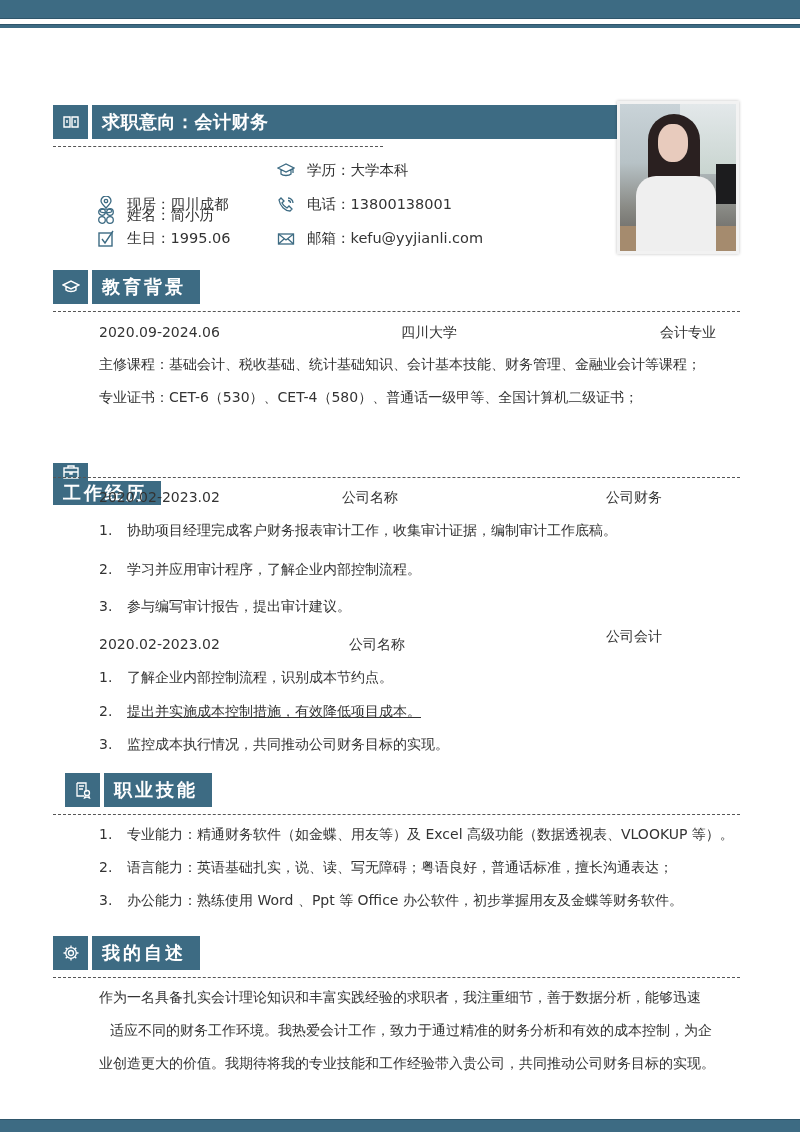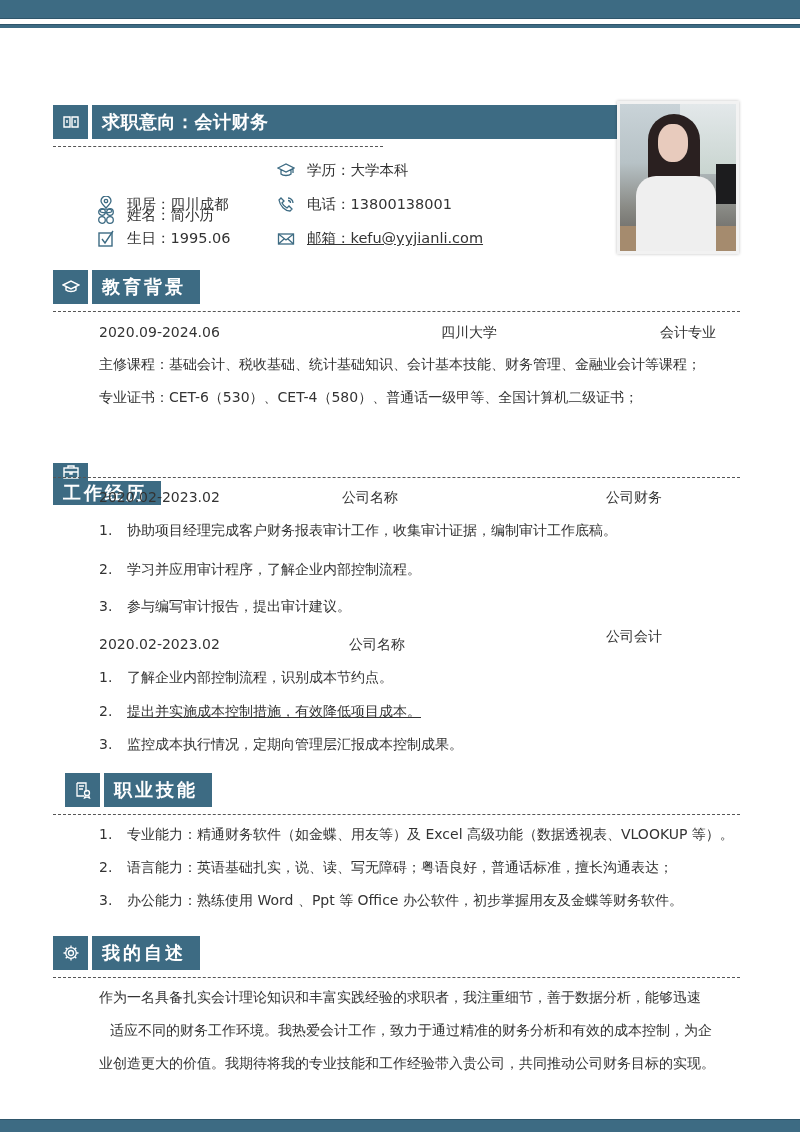--- a/index.html
+++ b/index.html
@@ -77,21 +77,21 @@
   </svg>
   <span>电话：13800138001</span>
 </div>
 <div class="info" style="left:97px; top:229px;">
   <svg viewBox="0 0 18 18" fill="none" stroke="#3d6b83" stroke-width="1.4">
     <rect x="2" y="3" width="13" height="13"></rect>
       <path d="M5 9l3 4 8-12"></path>
   </svg>
   <span>生日：1995.06</span>
 </div>
-<div class="info" style="left:277px; top:229px;text-decoration:underline;">
+<div class="info" style="left:277px; top:229px;">
   <svg viewBox="0 0 18 18" fill="none" stroke="#3d6b83" stroke-width="1.3">
     <rect x="1.5" y="4" width="15" height="10"></rect>
       <path d="M1.5 4l7.5 6 7.5-6 M1.5 14l5.5-5 M16.5 14l-5.5-5"></path>
   </svg>
   <span>邮箱：kefu@yyjianli.com</span>
 </div>
 
 <div class="photo" title="证件照">
   <div class="win"></div>
   <div class="monitor"></div>
@@ -105,21 +105,21 @@
   <div class="icon-box">
     <svg viewBox="0 0 18 18" fill="none" stroke="#fff" stroke-width="1.4">
       <path d="M1 7l8-4 8 4-8 4z M4 9v3c2 2 8 2 10 0V9"></path>
     </svg>
   </div>
   <div class="title-box">教育背景</div>
 </div>
 <div class="dash" style="top:311px; width:687px;"></div>
 
 <div class="row" style="left:99px; top:324px;">2020.09-2024.06</div>
-<div class="row" style="left:401px; top:324px;margin-left:40px;">四川大学</div>
+<div class="row" style="left:401px; top:324px;">四川大学</div>
 <div class="row" style="left:660px; top:324px;">会计专业</div>
 <div class="row" style="left:99px; top:356px;">主修课程：基础会计、税收基础、统计基础知识、会计基本技能、财务管理、金融业会计等课程；</div>
 <div class="row" style="left:99px; top:389px;">专业证书：CET-6（530）、CET-4（580）、普通话一级甲等、全国计算机二级证书；</div>
 
 <div class="section-head" style="top:463px;flex-direction:column;">
   <div class="icon-box">
     <svg viewBox="0 0 18 18" fill="none" stroke="#fff" stroke-width="1.4">
       <rect x="2" y="5" width="14" height="10"></rect>
         <path d="M6 5V3h6v2 M2 9h14 M8 9v2h2V9"></path>
     </svg>
@@ -133,21 +133,21 @@
 <div class="row" style="left:606px; top:489px;">公司财务</div>
 <div class="row" style="left:99px; top:522px;"><span class="num">1.</span><span>协助项目经理完成客户财务报表审计工作，收集审计证据，编制审计工作底稿。</span></div>
 <div class="row" style="left:99px; top:561px;"><span class="num">2.</span><span>学习并应用审计程序，了解企业内部控制流程。</span></div>
 <div class="row" style="left:99px; top:598px;"><span class="num">3.</span><span>参与编写审计报告，提出审计建议。</span></div>
 
 <div class="row" style="left:99px; top:636px;">2020.02-2023.02</div>
 <div class="row" style="left:349px; top:636px;">公司名称</div>
 <div class="row" style="left:606px; top:628px;">公司会计</div>
 <div class="row" style="left:99px; top:669px;"><span class="num">1.</span><span>了解企业内部控制流程，识别成本节约点。</span></div>
 <div class="row" style="left:99px; top:703px;text-decoration:underline;"><span class="num">2.</span><span>提出并实施成本控制措施，有效降低项目成本。</span></div>
-<div class="row" style="left:99px; top:736px;"><span class="num">3.</span><span>监控成本执行情况，定期向管理层汇报成本控制成果。</span></div>
+<div class="row" style="left:99px; top:736px;"><span class="num">3.</span><span>监控成本执行情况，共同推动公司财务目标的实现。</span></div>
 
 <div class="section-head" style="top:773px;margin-left:12px;">
   <div class="icon-box">
     <svg viewBox="0 0 18 18" fill="none" stroke="#fff" stroke-width="1.3">
       <path d="M3 2h9v9 M3 2v13h7 M5 5h5 M5 8h4"></path>
         <circle cx="13" cy="12" r="2.5"></circle>
         <path d="M11.5 14l-1 3 2.5-1 2.5 1-1-3"></path>
     </svg>
   </div>
   <div class="title-box">职业技能</div>

